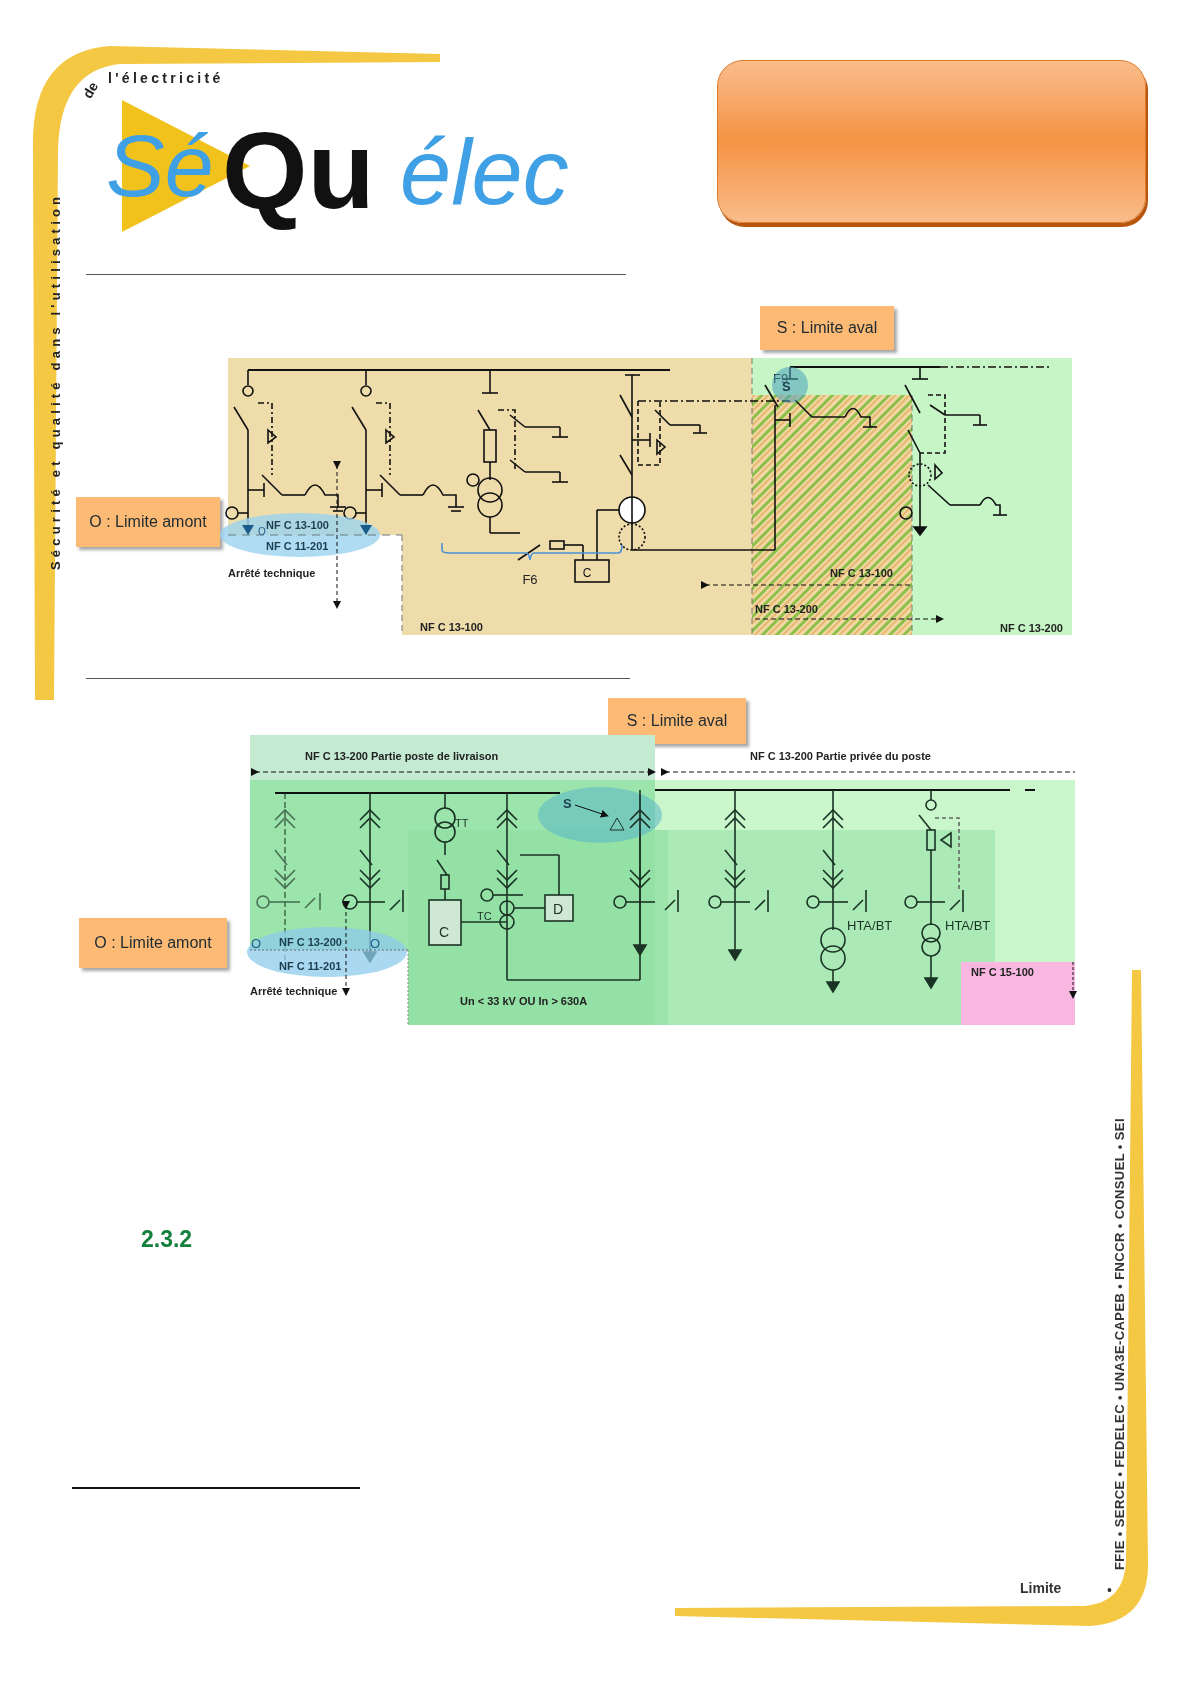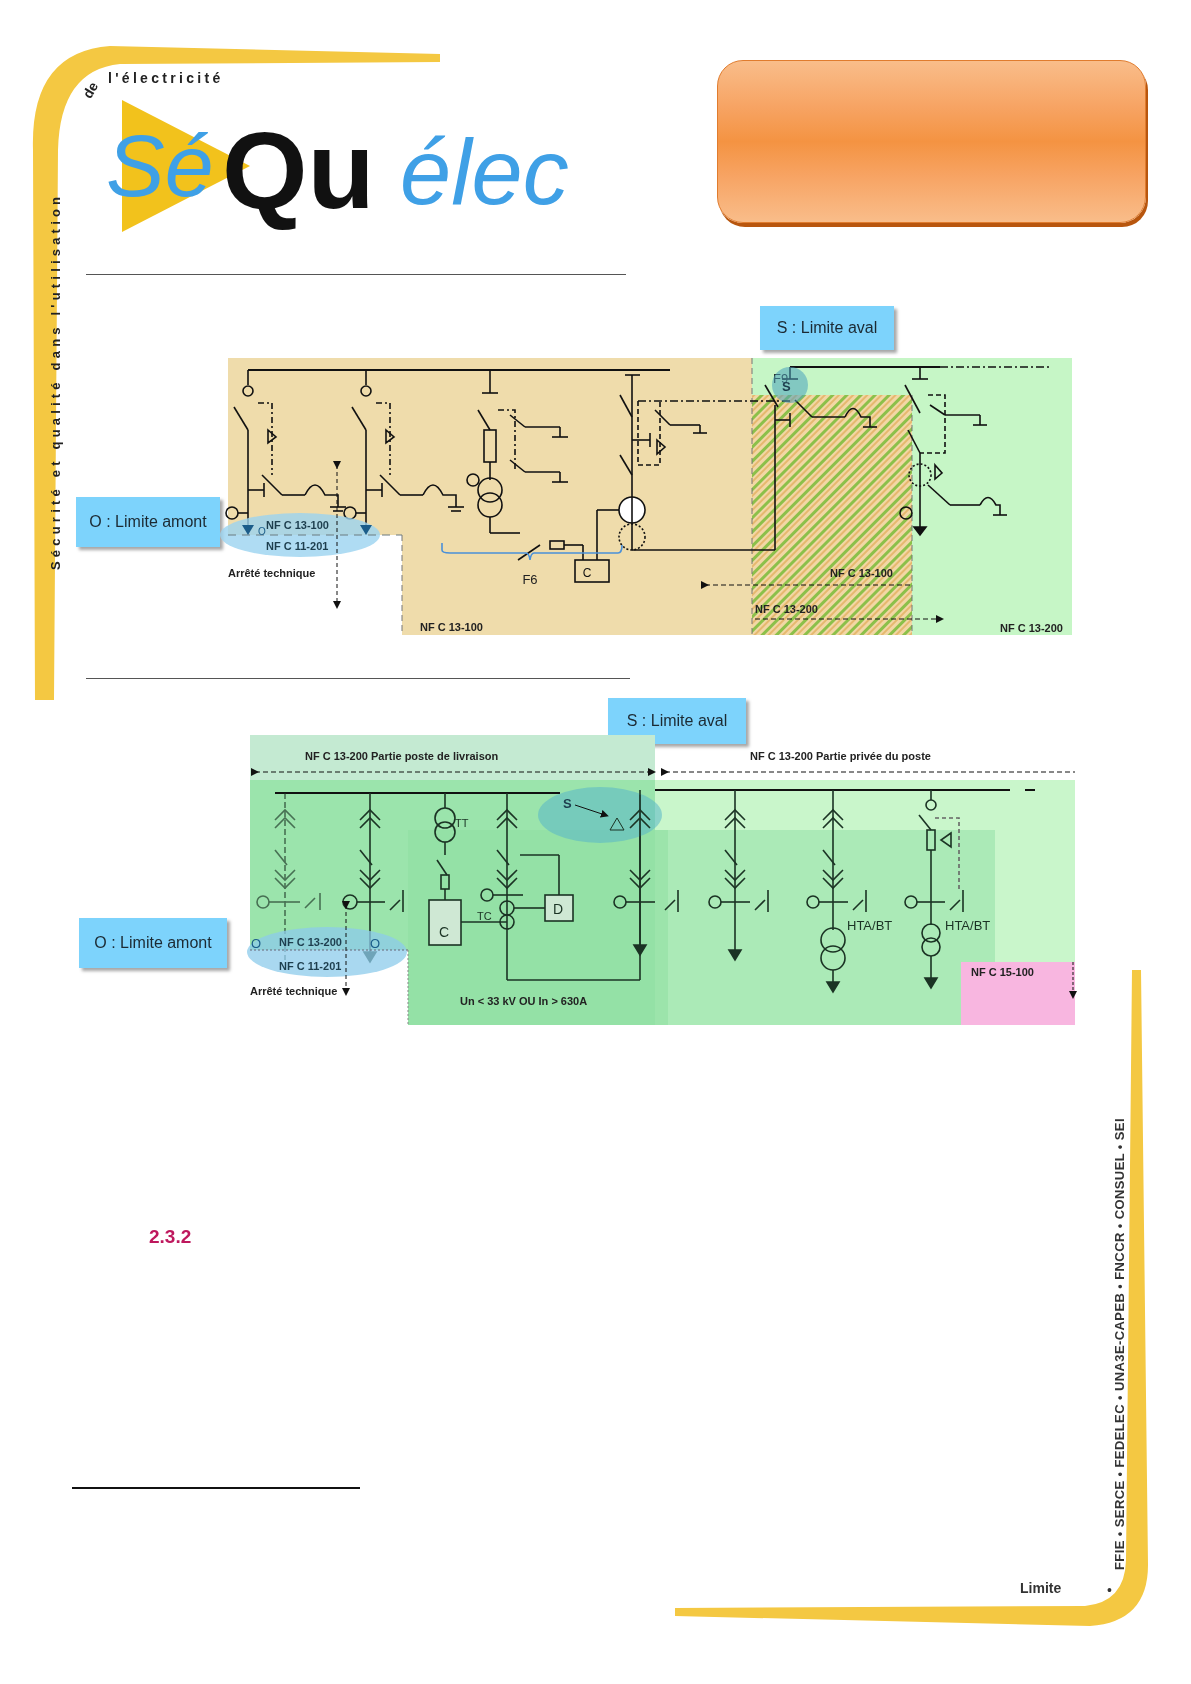--- a/index.html
+++ b/index.html
@@ -9,24 +9,24 @@
   .frame { position:absolute; left:0; top:0; width:1191px; height:1684px; pointer-events:none; }
   
   .tagline-left { position:absolute; left:48px; top:570px; transform-origin:left top; transform:rotate(-90deg); font-size:13px; font-weight:bold; letter-spacing:4.2px; color:#222; white-space:nowrap; }
   .tagline-de { position:absolute; left:82px; top:82px; font-size:14px; font-weight:bold; color:#222; transform:rotate(-60deg); }
   .tagline-top { position:absolute; left:108px; top:70px; font-size:14px; font-weight:bold; letter-spacing:3.3px; color:#222; }
   .logo { position:absolute; left:100px; top:96px; width:480px; height:140px; }
   .rule { position:absolute; height:1px; background:#555; }
   .orange-box { position:absolute; left:717px; top:60px; width:427px; height:161px; border-radius:26px;
     background:linear-gradient(to bottom, #f9bd8a 0%, #f7a464 28%, #f49342 50%, #f7a464 72%, #f9bd8a 100%);
     border:1px solid #e07c2e; box-shadow:2px 4px 0 #b8560e; }
-  .label-box { position:absolute; background:#7dd3fc; color:#1c2a33; font-size:16px; display:flex; align-items:center; justify-content:center; box-shadow:3px 3px 3px rgba(0,0,0,0.35); }
+  .label-box { position:absolute; background:#fdba74; color:#1c2a33; font-size:16px; display:flex; align-items:center; justify-content:center; box-shadow:3px 3px 3px rgba(0,0,0,0.35); }
   .diagram { position:absolute; }
   .diagram text { font-family:"Liberation Sans", sans-serif; }
-  .section-num { position:absolute; left:149px; top:1226px; color:#be185d; font-size:19px; font-weight:bold; }
+  .section-num { position:absolute; left:141px; top:1226px; color:#15803d; font-size:23px; font-weight:bold; }
   .footer-rule { position:absolute; left:72px; top:1487px; width:288px; height:2px; background:#111; }
   .tagline-right { position:absolute; left:1112px; top:1570px; transform-origin:left top; transform:rotate(-90deg); font-size:13px; font-weight:bold; color:#333; white-space:nowrap; letter-spacing:0.4px; }
   .enedis { position:absolute; left:1020px; top:1580px; font-size:14px; font-weight:bold; color:#333; }
 </style>
 </head>
 <body>
 
 <svg class="frame" viewBox="0 0 1191 1684">
   <path d="M35,700 L33,150 Q30,52 110,46 L440,54 L440,62 L120,64 Q60,70 58,150 L54,700 Z" fill="#f4c842"></path>
   <path d="M1141,970 L1148,1565 Q1148,1622 1090,1626 L675,1616 L675,1608 L1085,1606 Q1125,1602 1126,1560 L1132,970 Z" fill="#f4c842"></path>

